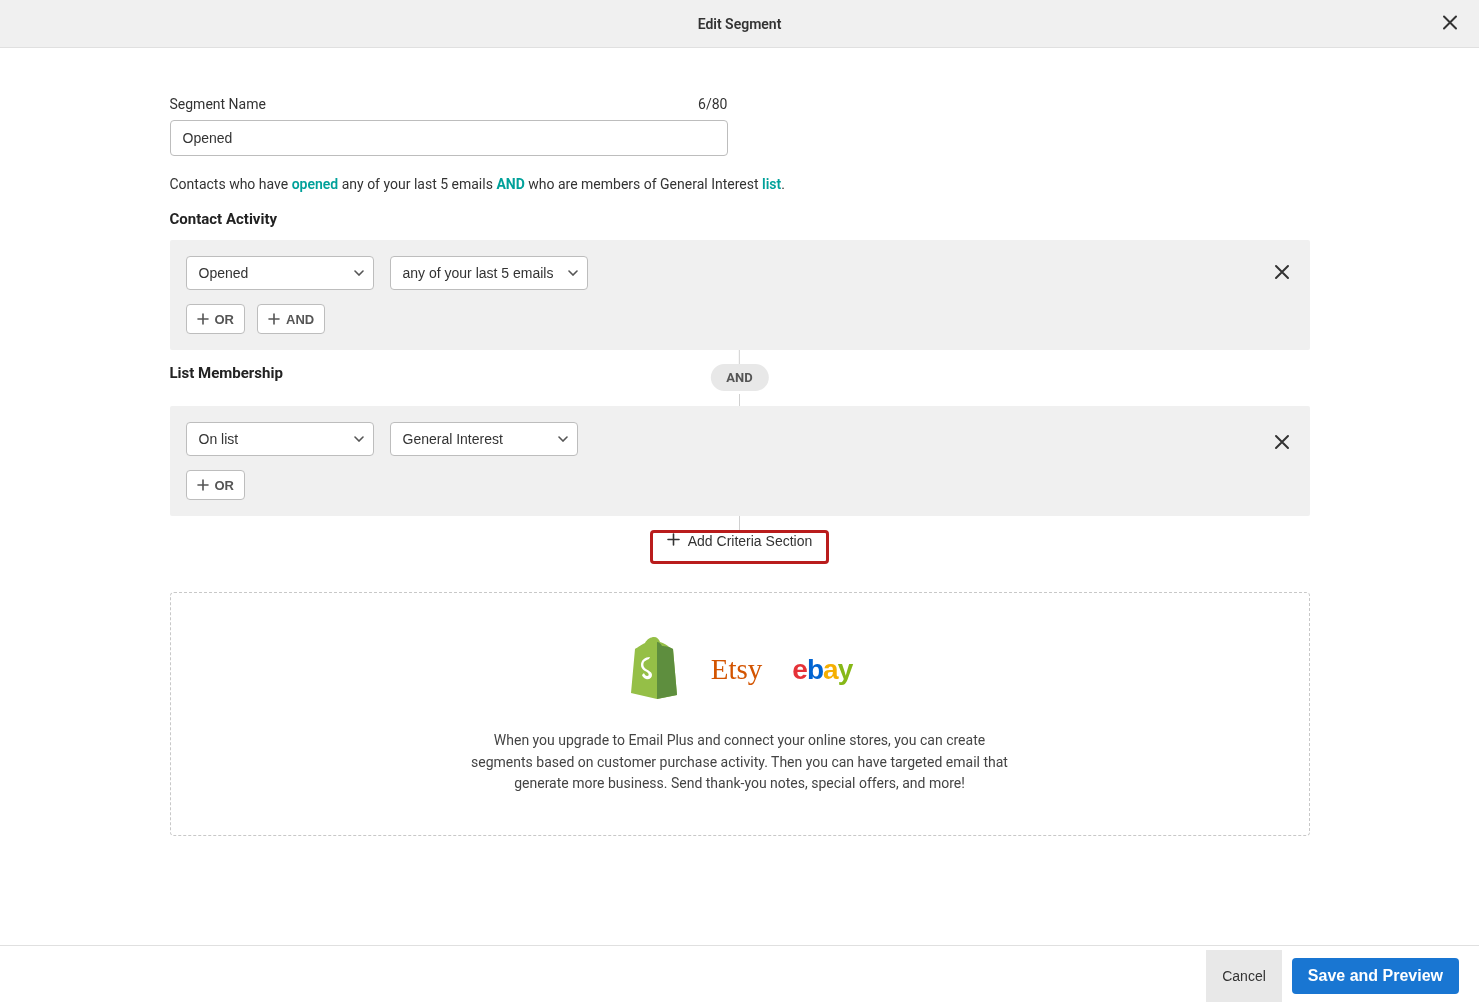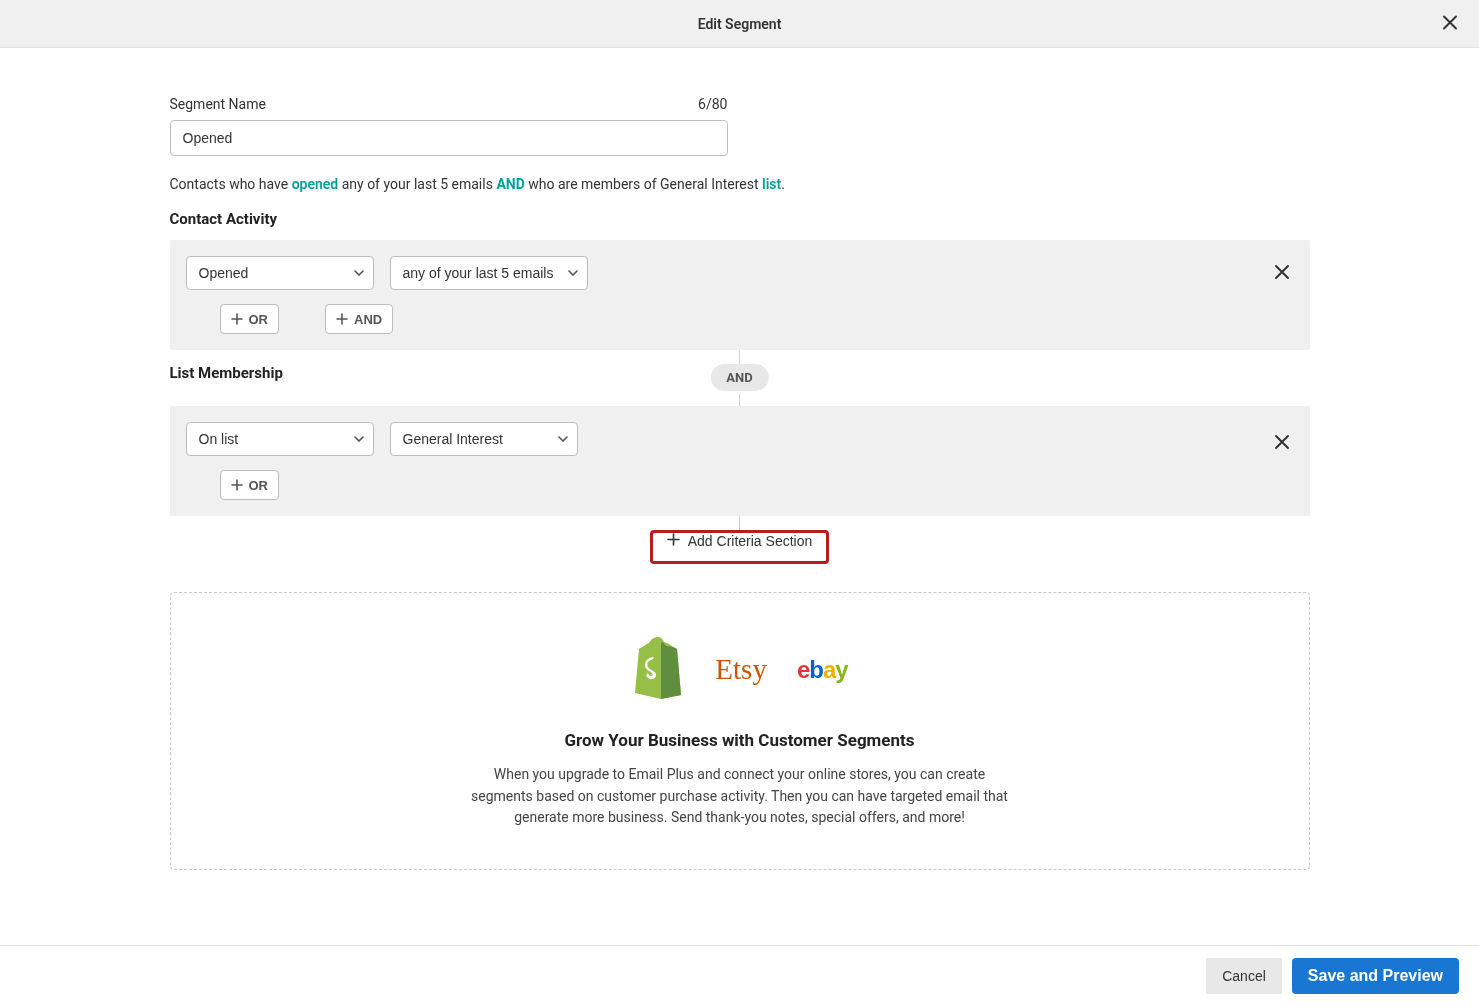--- a/index.html
+++ b/index.html
@@ -127,21 +127,20 @@
     gap: 6px;
     background: #fff;
     border: 1px solid #bdbdbd;
     border-radius: 4px;
     height: 30px;
     padding: 8px 10px;
     font-size: 13px;
     font-weight: 600;
     color: #555;
     cursor: pointer;
-    margin-left: 34px;
   }
   .connector-line {
     width: 1px;
     height: 14px;
     background: #d0d0d0;
   }
   .connector-pill {
     background: #e8e8e8;
     border-radius: 16px;
     padding: 6px 16px;
@@ -206,21 +205,21 @@
     display: flex;
     align-items: center;
     justify-content: flex-end;
     padding: 0 20px;
     gap: 10px;
   }
   .btn-secondary {
     background: #e8e8e8;
     border: none;
     border-radius: 0;
-    height: 36px;
+    height: 52px;
     padding: 0 16px;
     font-size: 14px;
     color: #333;
     cursor: pointer;
   }
   .btn-primary {
     background: #1976d2;
     border: none;
     border-radius: 4px;
     height: 36px;
@@ -231,21 +230,21 @@
     cursor: pointer;
   }
   .etsy-text {
     font-family: Georgia, 'Times New Roman', serif;
     font-size: 29px;
     font-weight: 400;
     color: #d35400;
   }
   .ebay-text {
     font-family: Arial, sans-serif;
-    font-size: 24px;
+    font-size: 28px;
     font-weight: 700;
     letter-spacing: -1px;
   }
   .ebay-e1 { color: #e53238; }
   .ebay-b  { color: #0064d2; }
   .ebay-a  { color: #f5af02; }
   .ebay-y  { color: #86b817; }
 </style>
 </head>
 <body>
@@ -365,21 +364,20 @@
       <span>
         <svg width="54" height="62" viewBox="0 0 54 62">
           <path d="M42 10 L46 12 L50 58 L30 62 L4 56 L8 12 C8 12 14 8 18 6 C20 2 24 0 27 0 C30 0 32 2 33 5 C37 6 40 8 42 10 Z" fill="#95bf47"></path>
           <path d="M42 10 L46 12 L50 58 L30 62 L30 5 C32 5 34 7 35 9 C38 9 42 10 42 10 Z" fill="#5e8e3e"></path>
           <path d="M22 22 C22 22 19 23 17 25 C16 27 16 30 19 32 C22 34 25 35 25 38 C25 41 22 43 19 42 C16 41 15 38 15 38 L17 36 C17 36 18 39 20 39 C22 39 22 37 21 36 C19 34 14 33 14 28 C14 23 18 20 23 20 L22 22 Z" fill="#fff"></path>
         </svg>
       </span>
       <span class="etsy-text">Etsy</span>
       <span class="ebay-text"><span class="ebay-e1">e</span><span class="ebay-b">b</span><span class="ebay-a">a</span><span class="ebay-y">y</span></span>
     </div>
-    <div class="promo-title">Grow Your Business with Customer Segments</div>
     <p class="promo-body">When you upgrade to Email Plus and connect your online stores, you can create segments based on customer purchase activity. Then you can have targeted email that generate more business. Send thank-you notes, special offers, and more!</p>
   </div>
 
 </div>
 
 <div class="footer">
   <button class="btn-secondary">Cancel</button>
   <button class="btn-primary">Save and Preview</button>
 </div>
 

